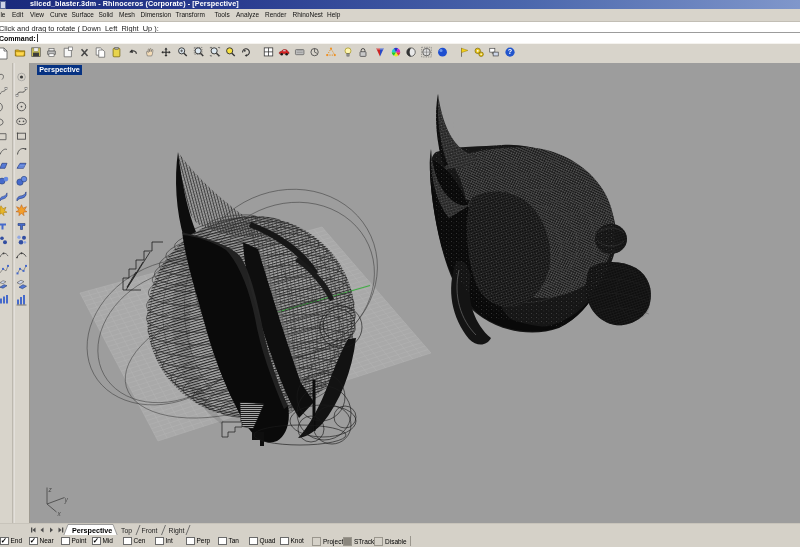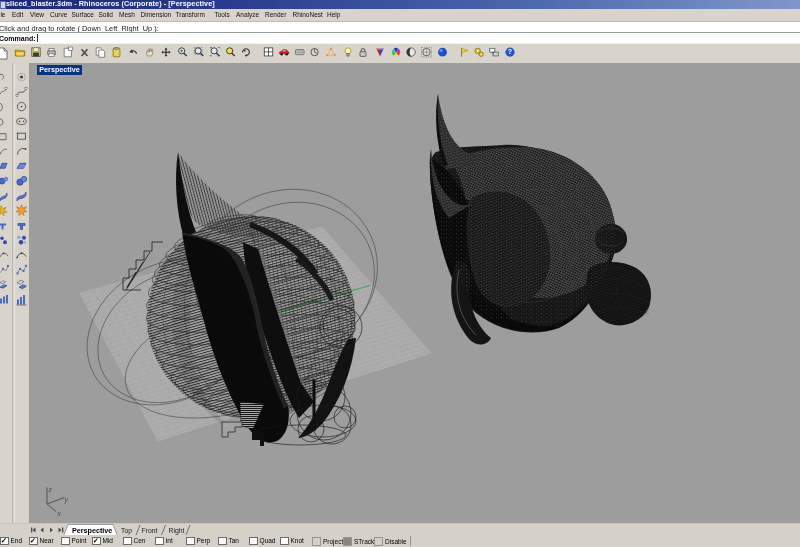--- a/index.html
+++ b/index.html
@@ -1,21 +1,21 @@
 <!DOCTYPE html>
 <html><head>
 <meta charset="utf-8">
 <style>
 html,body{margin:0;padding:0;}
 body{width:800px;height:547px;overflow:hidden;position:relative;
   font-family:"Liberation Sans",sans-serif;background:#d8d4cb;}
 #title{position:absolute;left:0;top:0;width:800px;height:9px;
   background:linear-gradient(90deg,#1a2a7c 0%,#2a3d90 30%,#4a66ac 65%,#8097cb 100%);
   color:#fff;font-size:7.2px;font-weight:bold;line-height:8.5px;white-space:nowrap;}
-#title span{position:absolute;left:6px;top:-0.5px;letter-spacing:0.1px;}
+#title span{position:absolute;left:6px;top:-0.5px;letter-spacing:0.1px;padding-left:24px;}
 #menu{position:absolute;left:0;top:9px;width:800px;height:12px;background:#d8d4cb;
   border-bottom:1px solid #c2beb5;font-size:6.5px;color:#111;}
 #menu i{font-style:normal;position:absolute;top:1.5px;}
 #cmd{position:absolute;left:0;top:22px;width:800px;height:25px;background:#fff;}
 #cmd .r1{position:absolute;left:-1px;top:1.5px;font-size:7.4px;color:#222;white-space:pre;}
 #cmd .sep{position:absolute;left:0;top:10px;width:800px;height:1px;background:#9c9c9c;}
 #cmd .r2{position:absolute;left:-1px;top:12.5px;font-size:7px;font-weight:bold;color:#000;}
 #cmd .cur{position:absolute;left:37px;top:12px;width:1px;height:8px;background:#333;}
 #toolbar{position:absolute;left:0;top:43px;width:800px;height:20px;background:#d8d4cb;
   border-top:1px solid #f5f3ef;border-bottom:1px solid #9a968d;}

